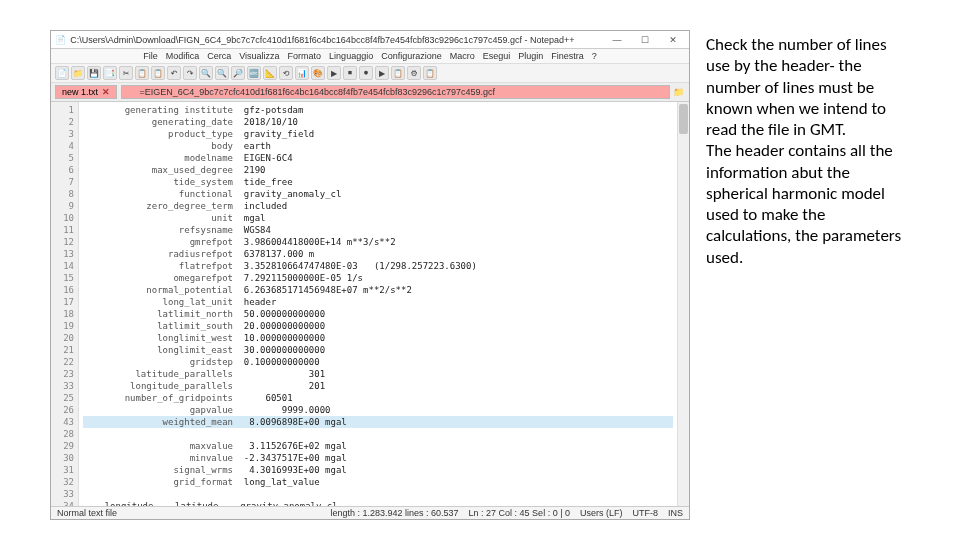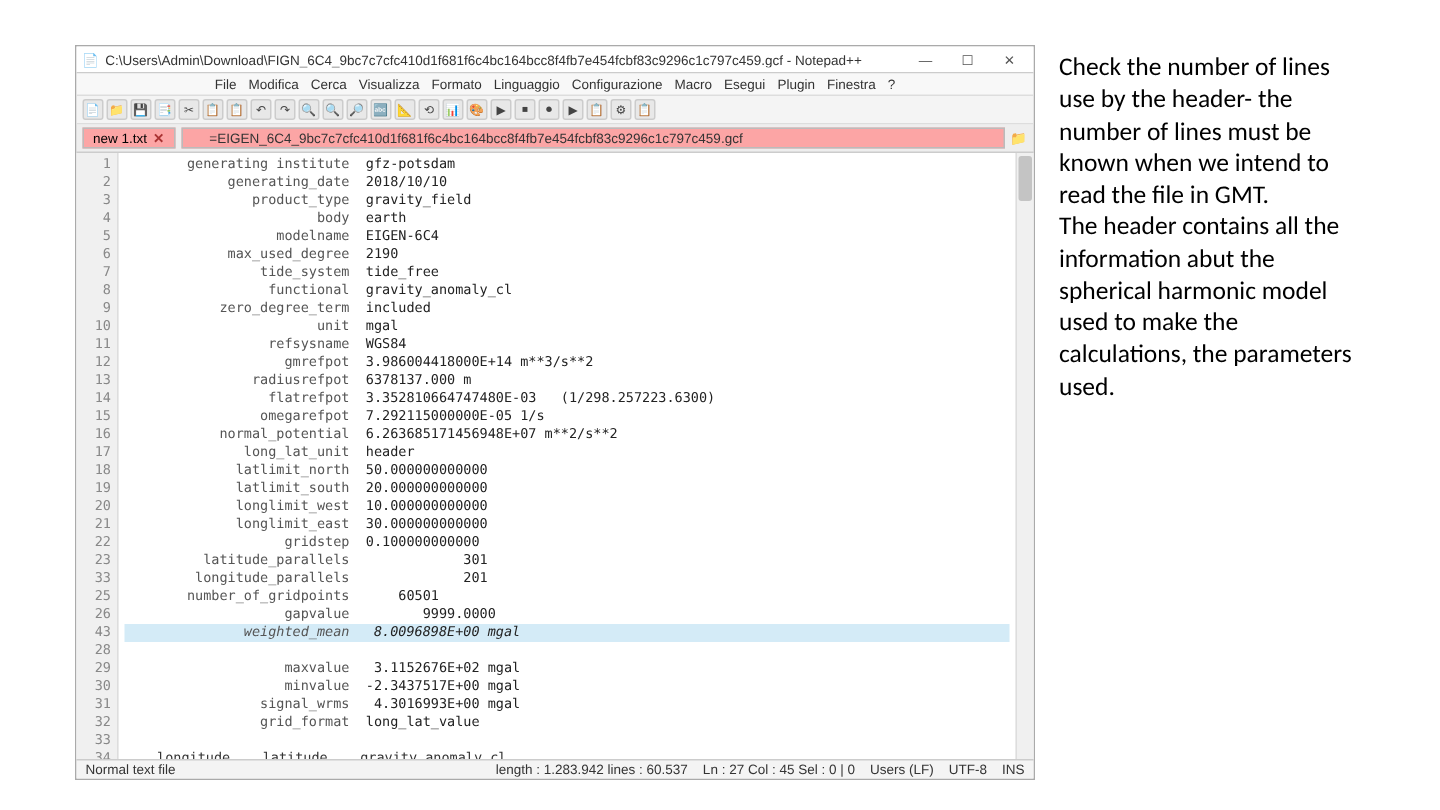--- a/index.html
+++ b/index.html
@@ -14,21 +14,21 @@
   .toolbar .tbtn { width: 14px; height: 14px; background: #e8e8e8; border: 1px solid #ccc; border-radius: 2px; display:flex; align-items:center; justify-content:center; font-size:8px; color:#444;}
   .tabbar { display: flex; align-items: center; padding: 2px 4px; gap: 4px; background: #eee; border-bottom: 1px solid #ccc; font-size: 9px; }
   .tab { background: #fca5a5; border: 1px solid #bbb; padding: 1px 6px; display:flex; gap:4px; align-items:flex-end; }
   .tab .x { color:#a33; font-weight:bold; }
   .pathfield { flex:1; background:#fca5a5; border:1px solid #bbb; padding:1px 18px; white-space:nowrap; overflow:hidden; color:#333; }
   .editor { flex:1; display:flex; background:#fff; overflow:hidden; position:relative; }
   .gutter { width: 28px; background:#f0f0f0; border-right:1px solid #ddd; text-align:right; padding:2px 4px 0 0; color:#888; font-family: Consolas, monospace; font-size:9px; line-height:12px; }
   .content { flex:1; padding:2px 4px; font-family: Consolas, monospace; font-size:9px; line-height:12px; color:#333; white-space:pre; overflow:hidden; }
   .content .key { display:inline-block; width:150px; text-align:right; color:#555; }
   .content .val { color:#222; }
-  .hl { background: #d4ebf7; display:block;font-style:italic; }
+  .hl { background: #d4ebf7; display:block; }
   .scrollbar { width:12px; background:#f0f0f0; border-left:1px solid #ddd; position:relative; }
   .scrollbar .thumb { position:absolute; top:2px; left:1px; right:1px; height:30px; background:#c4c4c4; border-radius:2px; }
   .statusbar { display:flex; align-items:center; font-size:9px; background:#f4f4f4; border-top:1px solid #ccc; padding:1px 6px; gap:10px; color:#333;text-align:right; }
   .statusbar .spacer { flex:1; }
   .annot { flex:1; font-family: Calibri, Arial, sans-serif; font-size:17px; line-height:1.25; color:#000; padding-top:4px; max-width:200px; }
 </style>
 </head>
 <body>
 
 <div class="slide">

